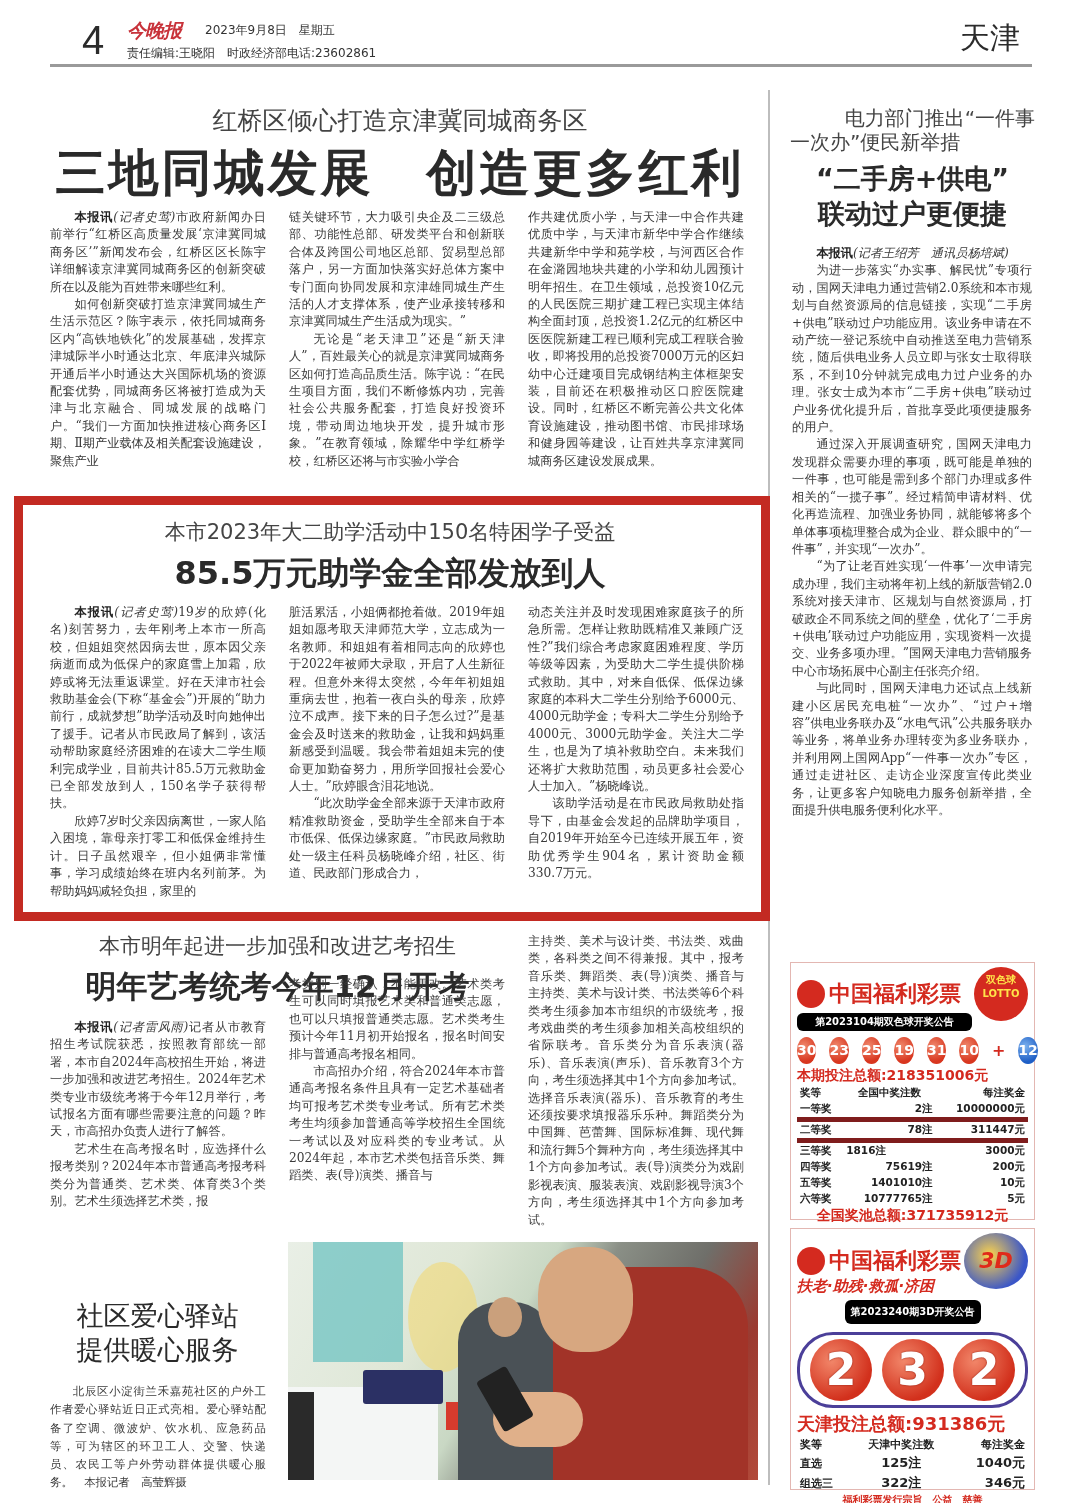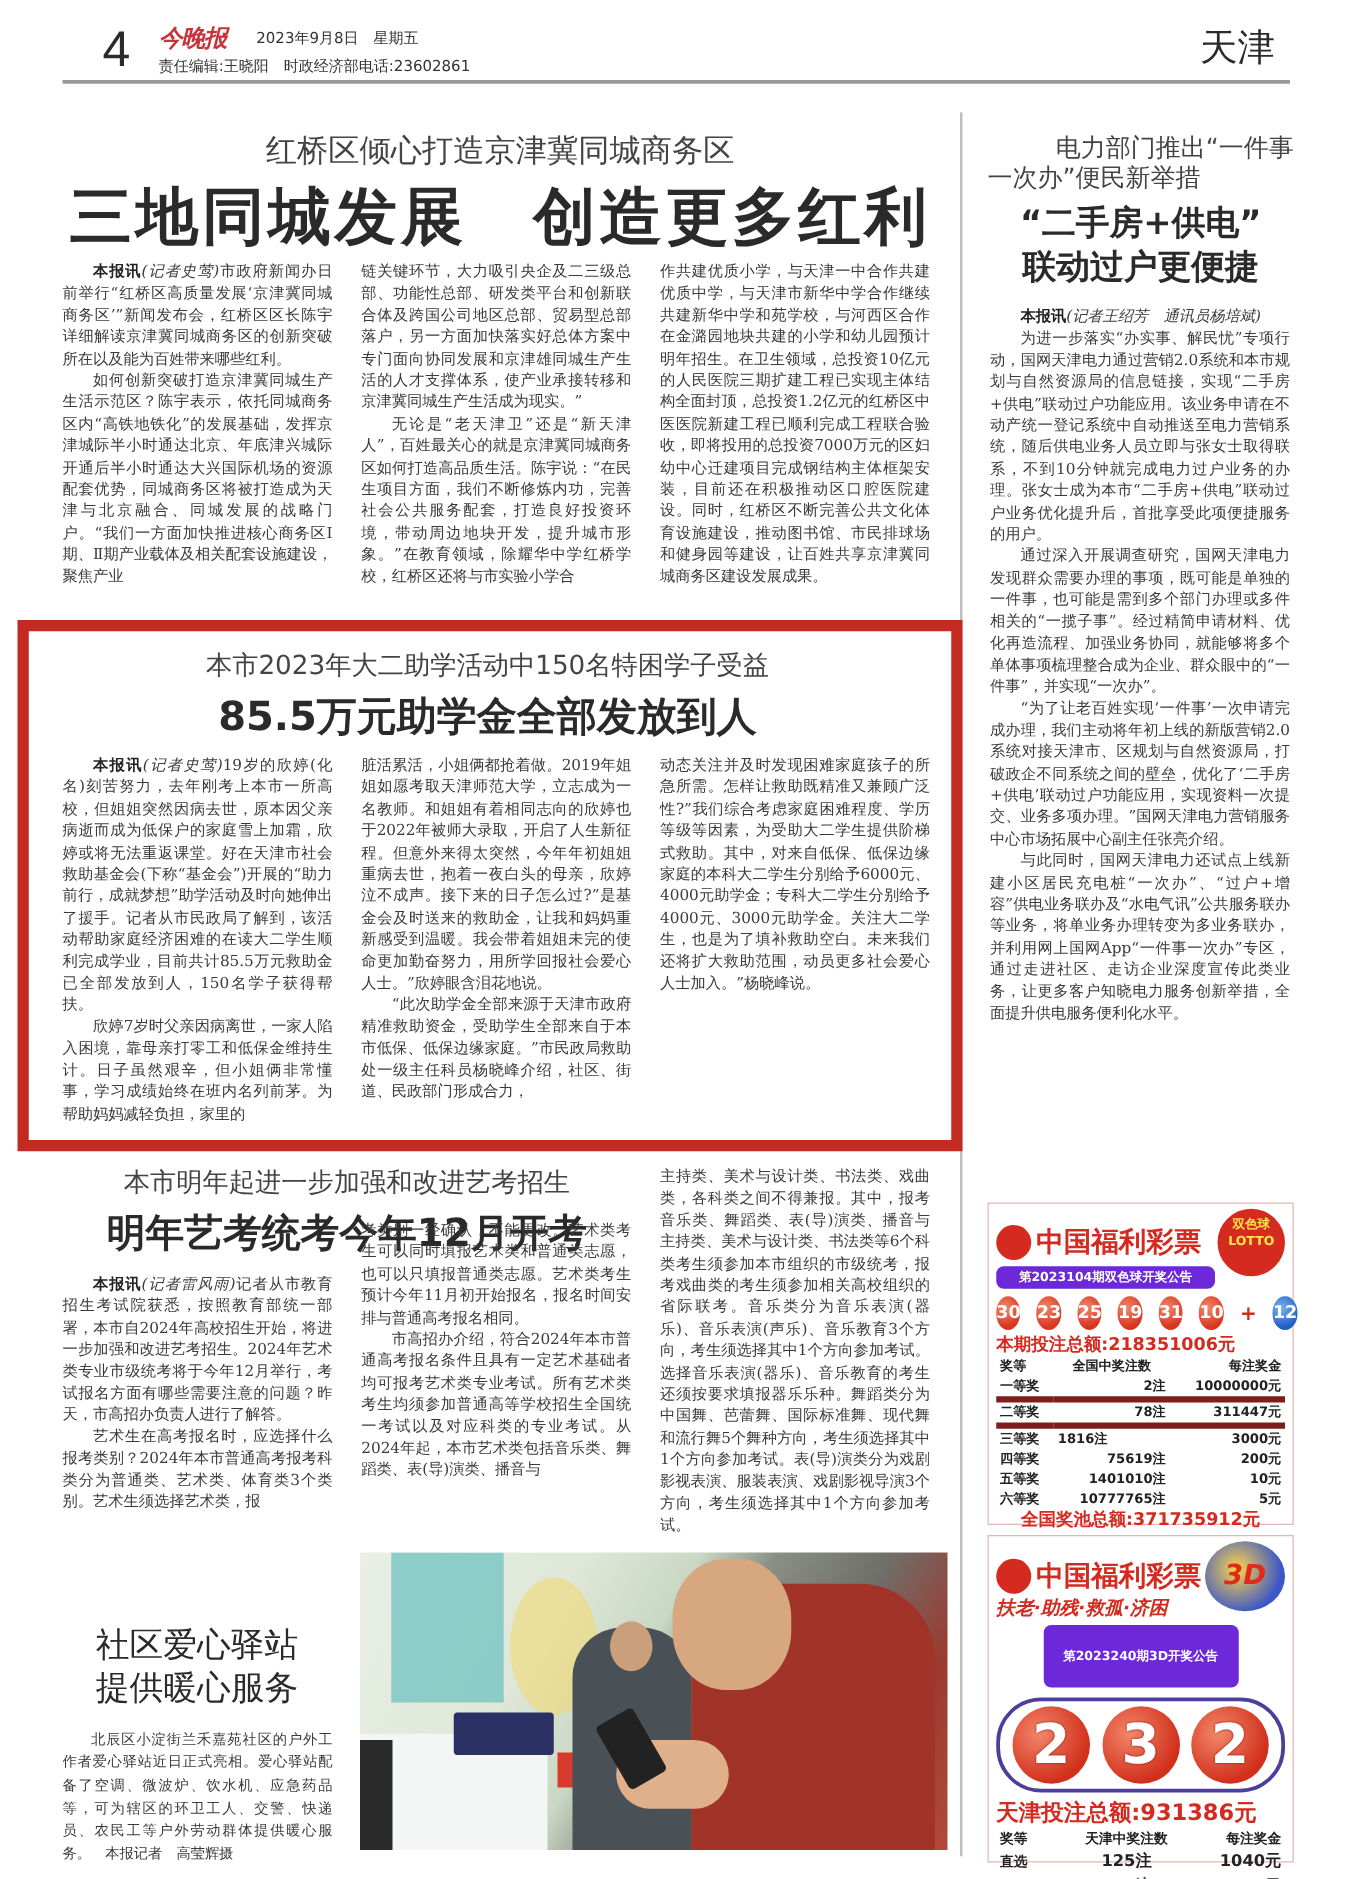--- a/index.html
+++ b/index.html
@@ -43,21 +43,21 @@
   .photo .head-fg { position: absolute; left: 250px; top: 5px; width: 95px; height: 105px; background: #d7a780; border-radius: 45%; }
   .photo .hand { position: absolute; left: 205px; top: 150px; width: 90px; height: 55px; background: #e0b08a; border-radius: 30px; }
   .photo .phone { position: absolute; left: 200px; top: 128px; width: 34px; height: 58px; background: #222; border-radius: 4px; transform: rotate(-30deg); }
   .photo .machine { position: absolute; left: 0; top: 145px; width: 150px; height: 95px; background: #f4f6f5; }
   .photo .machine-dark { position: absolute; left: 0; top: 150px; width: 26px; height: 90px; background: #2a2a2a; }
 
   
   .lottery { background: #fff; border: 1px solid #e3b7b2; font-family: "DejaVu Sans", sans-serif; }
   .lot-title { color: #d42a1f; font-weight: bold; font-size: 22px; }
   .lot-logo { display: inline-block; width: 28px; height: 28px; border-radius: 50%; background: #d42a1f; vertical-align: middle; }
-  .lot-banner { background: #6d28d9; color: #fff; font-size: 10px; font-weight: bold; border-radius: 6px; text-align: center; }
+  .lot-banner { background: #000000; color: #fff; font-size: 10px; font-weight: bold; border-radius: 6px; text-align: center; }
   .ball { display: inline-block; width: 27px; height: 27px; border-radius: 50%; background: radial-gradient(circle at 35% 35%, #f08a6e, #d8361f 70%); color: #fff; font-weight: bold; font-size: 14px; text-align: center; line-height: 27px; }
   .ball.blue { background: radial-gradient(circle at 35% 35%, #7db3ef, #1f5fc6 70%); }
   .red-text { color: #d42a1f; font-weight: bold; }
   .lot-table { width: 100%; border-collapse: collapse; font-size: 10.5px; font-weight: bold; color: #222; }
   .lot-table td { padding: 1px 3px; }
   .lot-table tr.sep td { border-bottom: 5px solid #7f1d1d; }
   .big-ball { display: inline-block; width: 62px; height: 62px; border-radius: 50%; background: radial-gradient(circle at 35% 35%, #f2876a, #d2301c 70%); color: #fff; font-weight: bold; font-size: 44px; text-align: center; line-height: 62px; text-shadow: 0 0 2px #8a1408; }
   .ball-track { border: 3px solid #4b3f99; border-radius: 36px; padding: 4px 10px; display: flex; justify-content: space-between; }
   .badge-circle { width: 54px; height: 54px; border-radius: 50%; background: #d42a1f; color: #ffe44a; font-size: 10px; font-weight: bold; text-align: center; line-height: 14px; padding-top: 6px; }
   .badge-3d { width: 64px; height: 56px; border-radius: 50%; background: radial-gradient(circle at 40% 40%, #ffd54a, #3a56c8 70%); color: #e02a1a; font-weight: bold; font-size: 22px; text-align: center; line-height: 56px; font-style: italic; }
@@ -95,20 +95,21 @@
 <div class="abs col" style="left:50px; top:604px; width:216px;">
   <p><span class="lead">本报讯</span><span class="byline">(记者史莺)</span><span>19岁的欣婷(化名)刻苦努力，去年刚考上本市一所高校，但姐姐突然因病去世，原本因父亲病逝而成为低保户的家庭雪上加霜，欣婷或将无法重返课堂。好在天津市社会救助基金会(下称“基金会”)开展的“助力前行，成就梦想”助学活动及时向她伸出了援手。记者从市民政局了解到，该活动帮助家庭经济困难的在读大二学生顺利完成学业，目前共计85.5万元救助金已全部发放到人，150名学子获得帮扶。</span></p>
   <p>欣婷7岁时父亲因病离世，一家人陷入困境，靠母亲打零工和低保金维持生计。日子虽然艰辛，但小姐俩非常懂事，学习成绩始终在班内名列前茅。为帮助妈妈减轻负担，家里的</p>
 </div>
 <div class="abs col" style="left:289px; top:604px; width:216px;">
   <p class="noindent">脏活累活，小姐俩都抢着做。2019年姐姐如愿考取天津师范大学，立志成为一名教师。和姐姐有着相同志向的欣婷也于2022年被师大录取，开启了人生新征程。但意外来得太突然，今年年初姐姐重病去世，抱着一夜白头的母亲，欣婷泣不成声。接下来的日子怎么过?”是基金会及时送来的救助金，让我和妈妈重新感受到温暖。我会带着姐姐未完的使命更加勤奋努力，用所学回报社会爱心人士。”欣婷眼含泪花地说。</p>
   <p>“此次助学金全部来源于天津市政府精准救助资金，受助学生全部来自于本市低保、低保边缘家庭。”市民政局救助处一级主任科员杨晓峰介绍，社区、街道、民政部门形成合力，</p>
 </div>
 <div class="abs col" style="left:528px; top:604px; width:216px;">
   <p class="noindent">动态关注并及时发现困难家庭孩子的所急所需。怎样让救助既精准又兼顾广泛性?”我们综合考虑家庭困难程度、学历等级等因素，为受助大二学生提供阶梯式救助。其中，对来自低保、低保边缘家庭的本科大二学生分别给予6000元、4000元助学金；专科大二学生分别给予4000元、3000元助学金。关注大二学生，也是为了填补救助空白。未来我们还将扩大救助范围，动员更多社会爱心人士加入。”杨晓峰说。</p>
+  <p>该助学活动是在市民政局救助处指导下，由基金会发起的品牌助学项目，自2019年开始至今已连续开展五年，资助优秀学生904名，累计资助金额330.7万元。</p>
 </div>
 
 <div class="abs kicker" style="left:40px; top:932px; width:475px; font-size:21px;">本市明年起进一步加强和改进艺考招生</div>
 <div class="abs headline" style="left:40px; top:966px; width:475px; font-size:31px;">明年艺考统考今年12月开考</div>
 
 <div class="abs col" style="left:50px; top:1019px; width:216px;">
   <p><span class="lead">本报讯</span><span class="byline">(记者雷风雨)</span><span>记者从市教育招生考试院获悉，按照教育部统一部署，本市自2024年高校招生开始，将进一步加强和改进艺考招生。2024年艺术类专业市级统考将于今年12月举行，考试报名方面有哪些需要注意的问题？昨天，市高招办负责人进行了解答。</span></p>
   <p>艺术生在高考报名时，应选择什么报考类别？2024年本市普通高考报考科类分为普通类、艺术类、体育类3个类别。艺术生须选择艺术类，报</p>
 </div>
 <div class="abs col" style="left:289px; top:976px; width:216px;">
@@ -221,21 +222,21 @@
 
 <div class="abs lottery" style="left:790px; top:1228px; width:245px; height:262px; padding:4px 6px;">
   <div style="display:flex; align-items:center; justify-content:space-between;">
     <div style="display:flex; align-items:center; gap:4px;">
       <span class="lot-logo"></span>
       <span class="lot-title">中国福利彩票</span>
     </div>
     <div class="badge-3d">3D</div>
   </div>
   <div class="red-text" style="font-size:15px; margin-top:-12px;font-style:italic;">扶老·助残·救孤·济困</div>
-  <div class="lot-banner" style="margin:4px auto 0; width:156px; padding:18px 0;">第2023240期3D开奖公告</div>
+  <div class="lot-banner" style="margin:4px auto 0; width:136px; padding:5px 0;">第2023240期3D开奖公告</div>
   <div class="ball-track" style="margin-top:8px;">
     <span class="big-ball">2</span>
     <span class="big-ball">3</span>
     <span class="big-ball">2</span>
   </div>
   <div class="red-text" style="font-size:18px; margin-top:4px; white-space:nowrap;">天津投注总额:931386元</div>
   <table class="lot-table" style="font-size:11px;">
     <tbody>
         <tr>
       <td>奖等</td>

